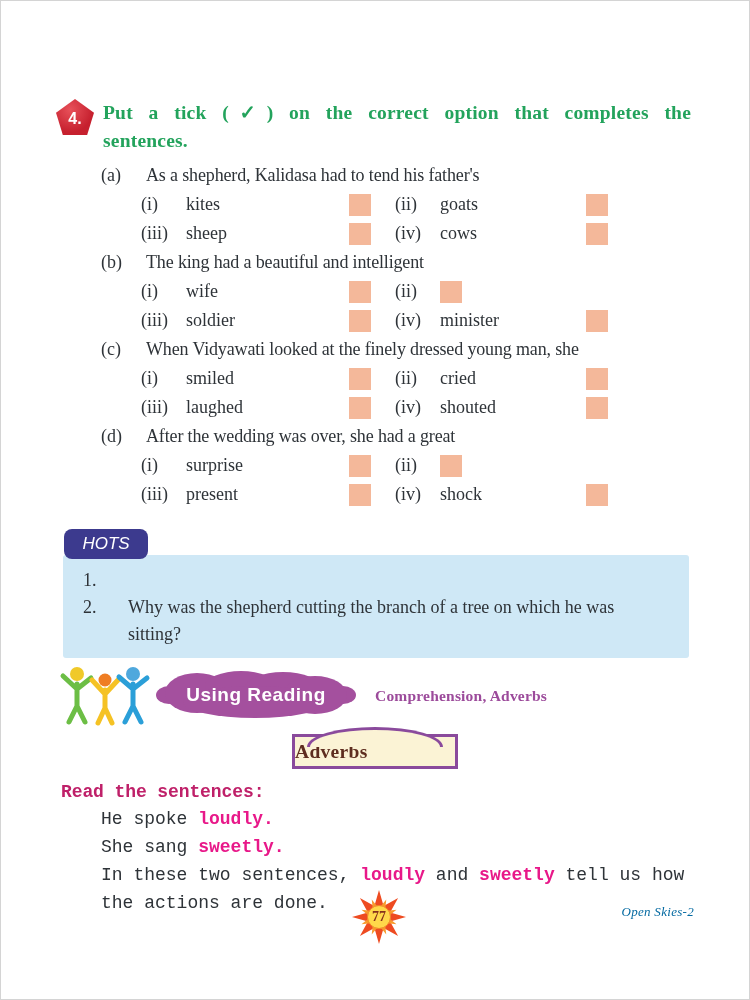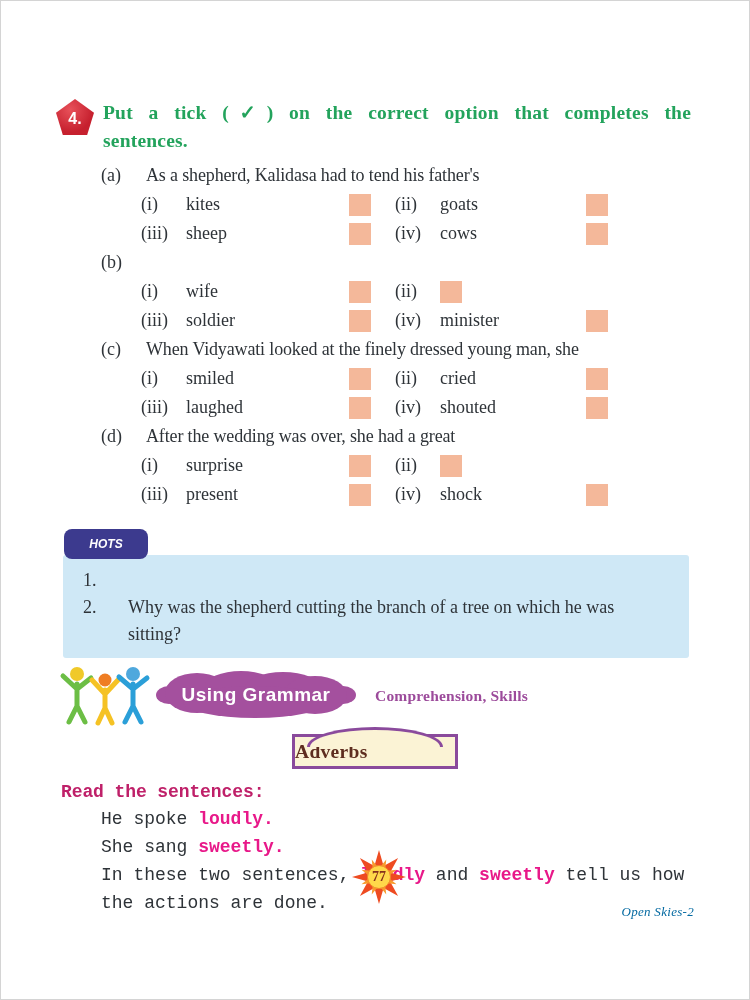--- a/index.html
+++ b/index.html
@@ -38,21 +38,21 @@
     align-items:center;
   }
   .checkbox { width:22px; height:22px; background:var(--checkbox); }
 
   
   .hots { margin:20px 60px 0 62px; }
   .hots-badge {
     position:relative; z-index:2; width:84px; height:30px; margin-left:1px;
     background:var(--hots_badge); color:#fff;
     font-family:"Liberation Sans", sans-serif;
-    font-style:italic; font-weight:bold; font-size:12px;
+    font-style:italic; font-weight:normal; font-size:17px;
     display:flex; align-items:center; justify-content:center;
     border-radius:8px;
   }
   .hots-box {
     position:relative; z-index:1; margin-top:-4px;
     background:var(--hots_box); border-radius:3px;
     padding:12px 18px 10px 20px;
   }
   .hots-item { display:flex; font-size:18px; line-height:27px; }
   .hots-num { width:45px; flex:0 0 45px; }
@@ -84,21 +84,21 @@
   }
 
   
   .read { margin:10px 58px 0 60px; font-size:18px;font-family:Liberation Mono, monospace; }
   .read-intro { color:var(--crimson); font-weight:bold; line-height:26px; letter-spacing:-0.1px; }
   .ex-line { margin-left:40px; line-height:28px; }
   .hl { color:var(--magenta); font-weight:bold; }
   .explanation { margin-left:40px; line-height:28px; max-width:592px; }
 
   
-  .star-wrap { position:absolute; left:350px; top:848px; width:56px; height:56px; }
+  .star-wrap { position:absolute; left:350px; top:888px; width:56px; height:56px; }
   .star-wrap svg { position:absolute; inset:0; }
   .page-num {
     position:absolute; inset:0; display:flex; align-items:center; justify-content:center;
     font-weight:bold; font-size:14px; color:#86301c; padding-bottom:1px;
   }
   .book-title {
     position:absolute; right:55px; top:903px;
     font-style:italic; font-size:13px; color:#0369a1; letter-spacing:0.3px;
   }
 </style>
@@ -139,20 +139,21 @@
           <span></span>
           <span>(iv)</span>
           <span>cows</span>
           <span class="checkbox"></span>
         </div>
       </div>
 
       <div>
         <div class="q-stem-row">
           <span class="q-label">(b)</span>
+          <span class="q-stem">The king had a beautiful and intelligent</span>
         </div>
         <div class="opt-row">
           <span>(i)</span>
           <span>wife</span>
           <span class="checkbox"></span>
           <span></span>
           <span>(ii)</span>
           <span class="checkbox"></span>
         </div>
         <div class="opt-row">
@@ -249,25 +250,25 @@
         <g style="fill:var(--blob)">
           <ellipse cx="14" cy="26" rx="13" ry="9"></ellipse>
           <ellipse cx="188" cy="26" rx="13" ry="9"></ellipse>
           <ellipse cx="42" cy="24" rx="32" ry="20"></ellipse>
           <ellipse cx="86" cy="17" rx="36" ry="15"></ellipse>
           <ellipse cx="128" cy="19" rx="38" ry="16"></ellipse>
           <ellipse cx="160" cy="26" rx="32" ry="19"></ellipse>
           <ellipse cx="100" cy="33" rx="72" ry="16"></ellipse>
         </g>
       </svg>
-      <div class="blob-label">Using Grammar</div>
+      <div class="blob-label">Using Reading</div>
     </div>
 
     <div class="skills">
-      <div>Comprehension, Skills</div>
+      <div>Comprehension, Adverbs</div>
     </div>
   </section>
 
   <div class="adverbs-box">
     <span class="adverbs-arc"></span>
     <span>Adverbs</span>
   </div>
 
   <section class="read">
     <div class="read-intro">Read the sentences:</div>

